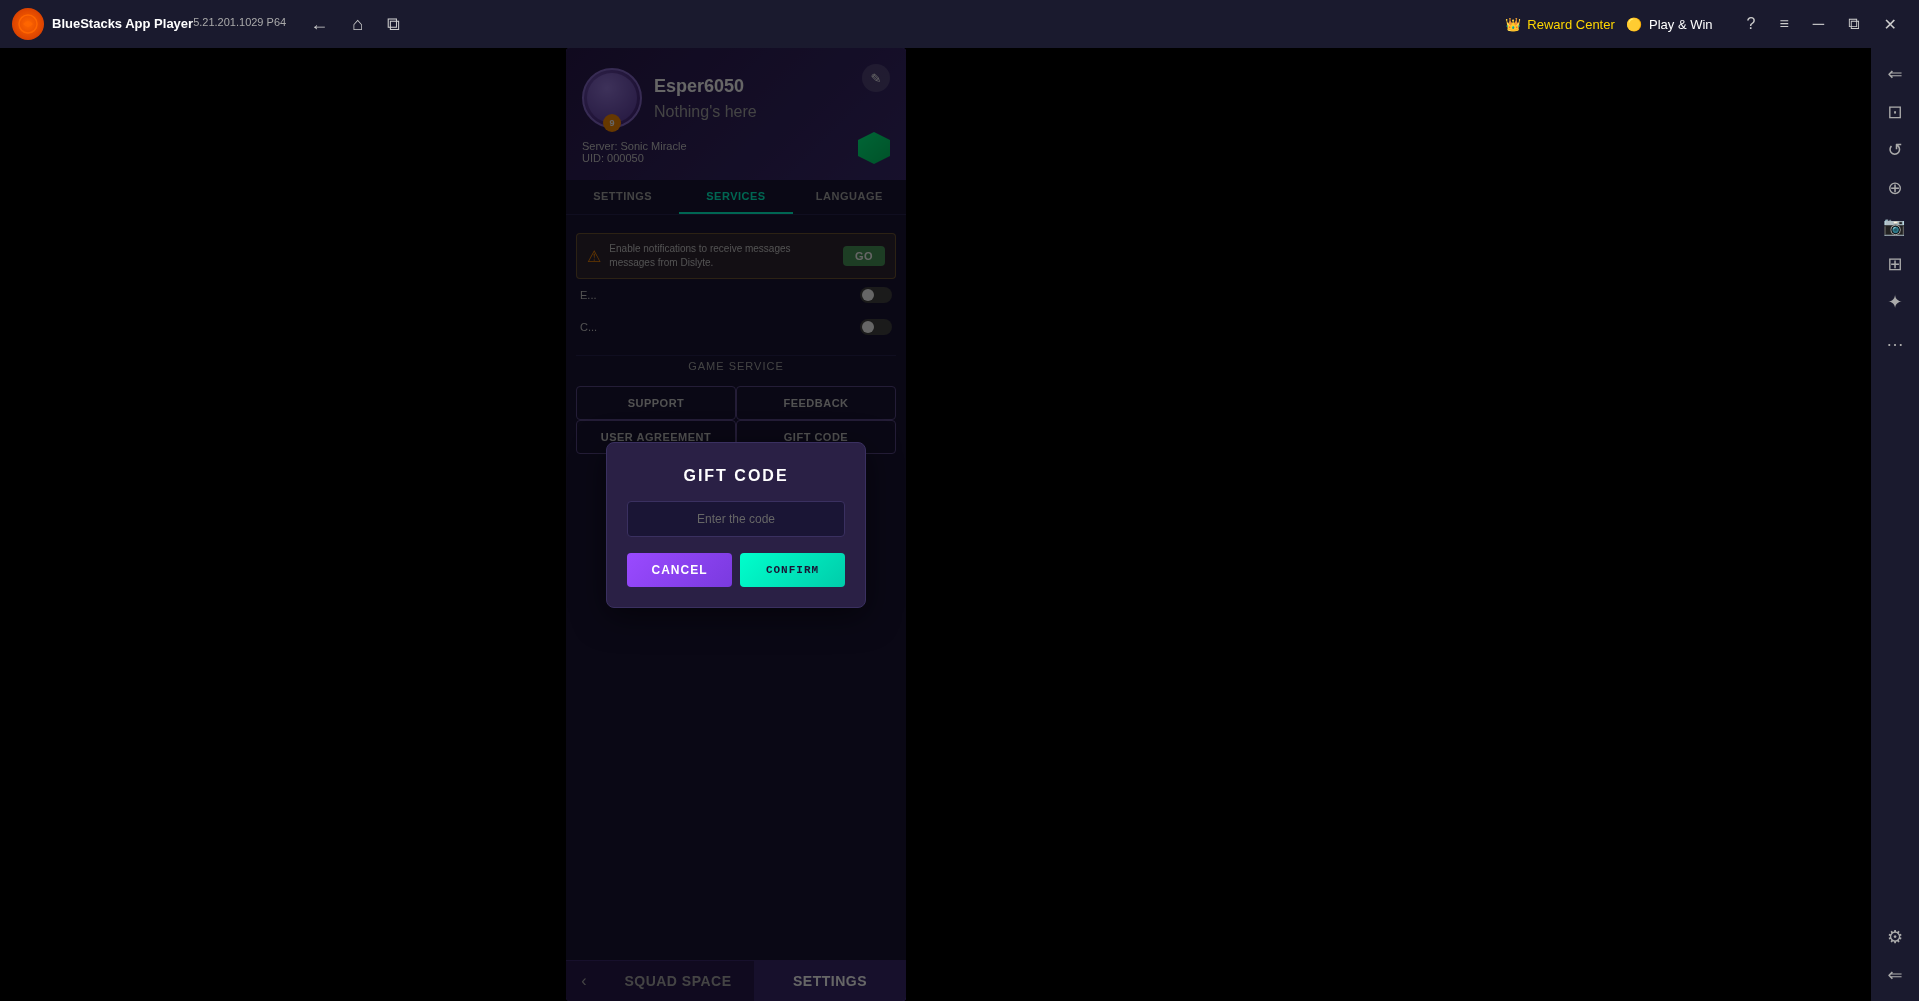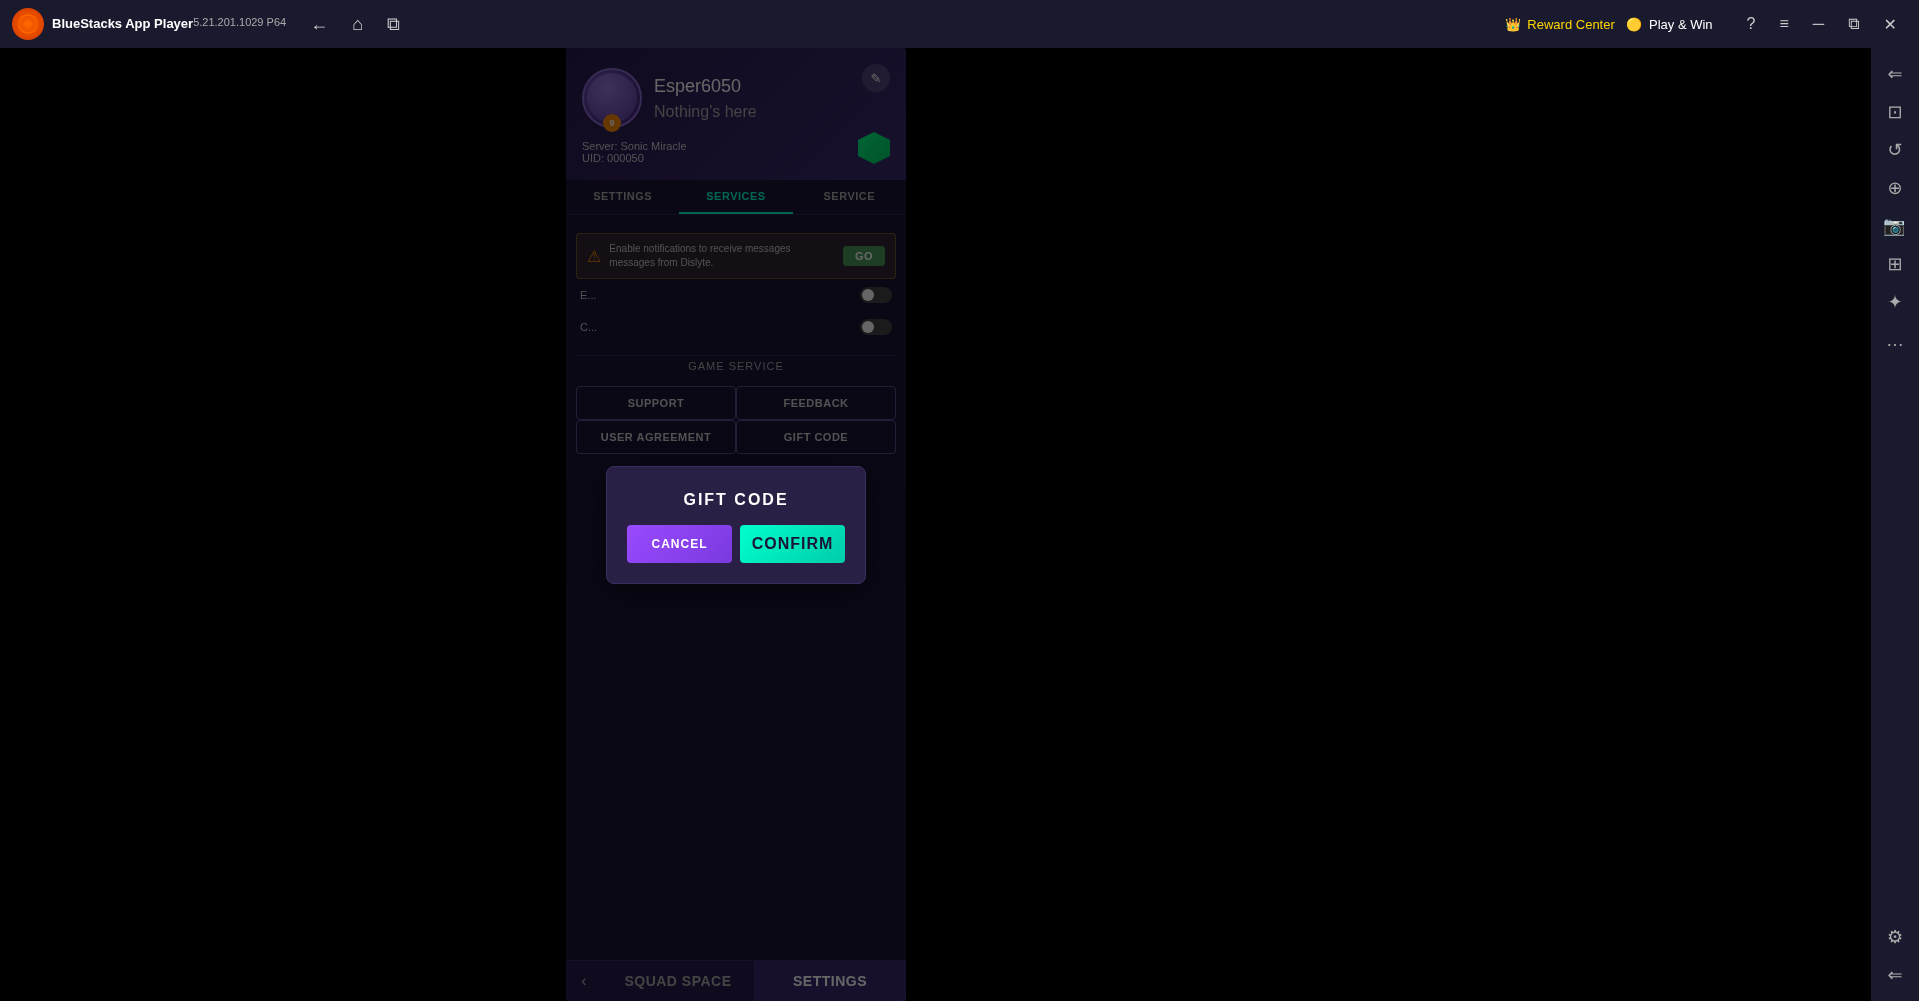--- a/index.html
+++ b/index.html
@@ -159,21 +159,21 @@
       font-size: 9px;
       font-weight: bold;
       width: 18px; height: 18px;
       border-radius: 50%;
       display: flex; align-items: center; justify-content: center;
     }
     .profile-info { flex: 1; }
     .profile-name {
       color: white;
       font-size: 18px;
-      font-weight: normal;
+      font-weight: bold;
     }
     .profile-status {
       color: #aaa;
       font-size: 16px;
       margin-top: 6px;
     }
     .edit-btn {
       position: absolute;
       top: 16px; right: 16px;
       width: 28px; height: 28px;
@@ -343,25 +343,26 @@
       letter-spacing: 1px;
       padding: 10px;
       cursor: pointer;
     }
     .confirm-btn {
       flex: 1;
       background: linear-gradient(135deg, #00ffcc, #00ccaa);
       border: none;
       border-radius: 4px;
       color: #1a1535;
-      font-size: 16px;
+      font-size: 11px;
       font-weight: bold;
       letter-spacing: 1px;
       padding: 10px;
       cursor: pointer;
+      font-family: Liberation Mono, monospace;
     }
 
     
     .delete-account-row {
       display: flex;
       justify-content: center;
       margin: 12px 0 8px;
     }
     .delete-account-btn {
       background: transparent;
@@ -513,21 +514,21 @@
     </div>
 
     <div class="tabs-row">
       <div class="tab">
         <span>SETTINGS</span>
       </div>
       <div class="tab active">
         <span>SERVICES</span>
       </div>
       <div class="tab">
-        <span>SERVICE</span>
+        <span>LANGUAGE</span>
       </div>
     </div>
 
     <div class="settings-content">
 
       <div class="notification-bar">
         <span class="warning-icon">⚠</span>
         <span class="notification-text">Enable notifications to receive messages messages from Dislyte.</span>
         <button class="go-btn">GO</button>
       </div>
@@ -537,20 +538,21 @@
         <div class="toggle off"></div>
       </div>
       <div class="setting-row">
         <span class="setting-label">C...</span>
         <div class="toggle off"></div>
       </div>
 
       <div class="modal-overlay">
         <div class="modal-box">
           <div class="modal-title">GIFT CODE</div>
+          <input class="modal-input" type="text" placeholder="Enter the code" style="">
           <div class="modal-buttons">
             <button class="cancel-btn">CANCEL</button>
             <button class="confirm-btn">CONFIRM</button>
           </div>
         </div>
       </div>
 
 
       <div class="game-service-section">
         <div class="game-service-title">GAME SERVICE</div>

